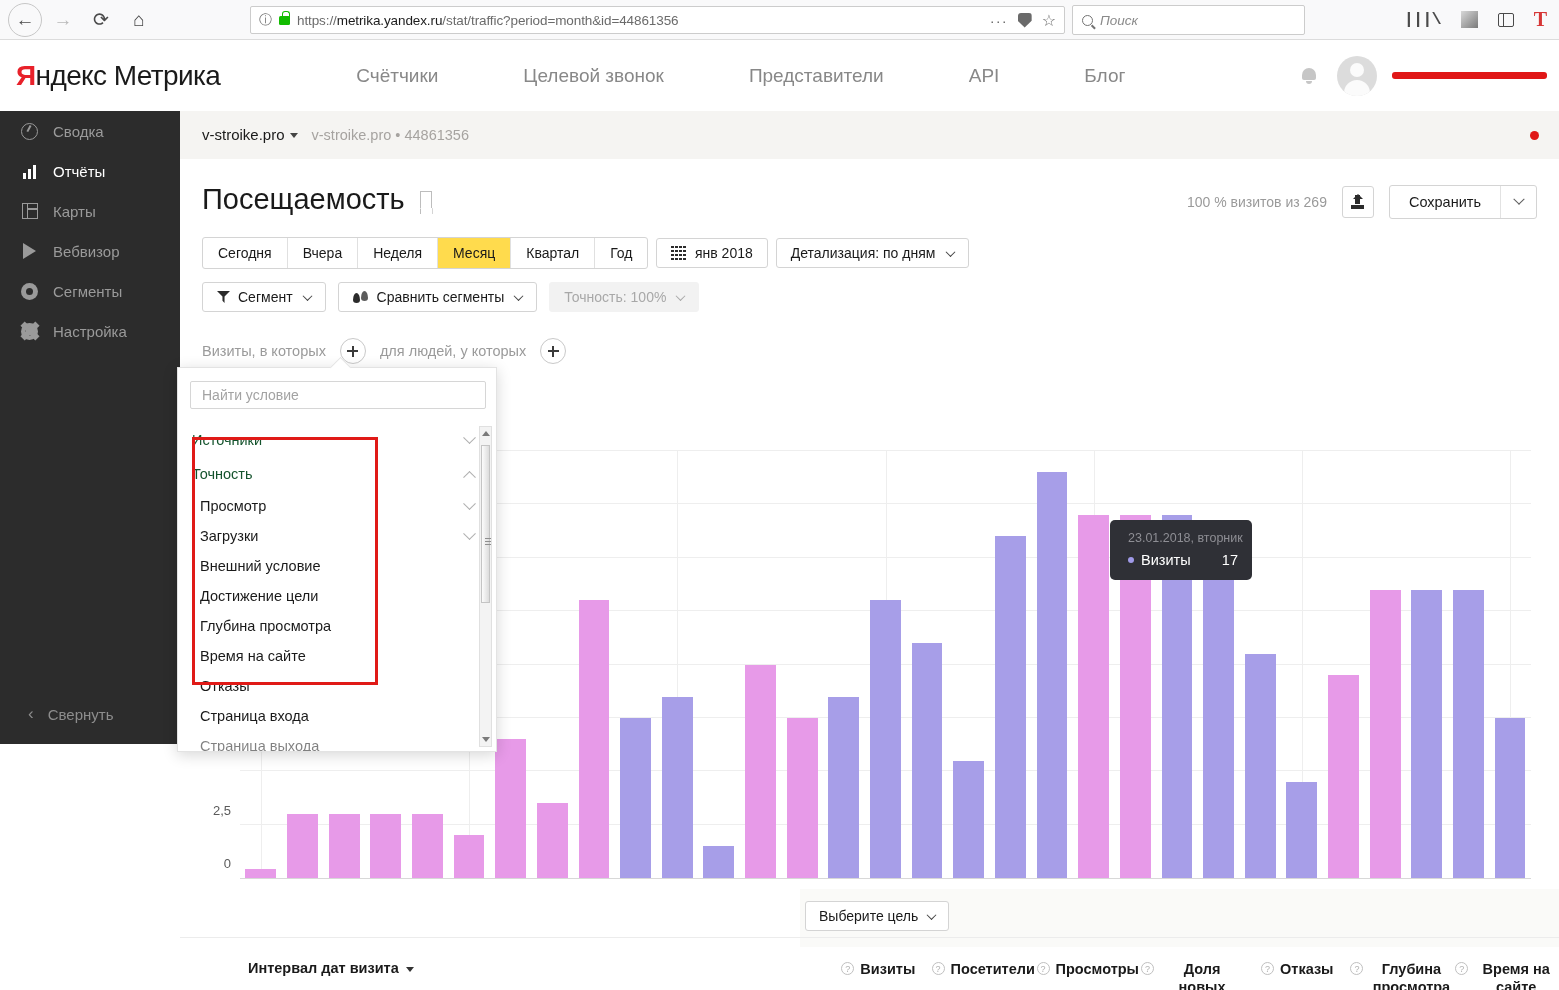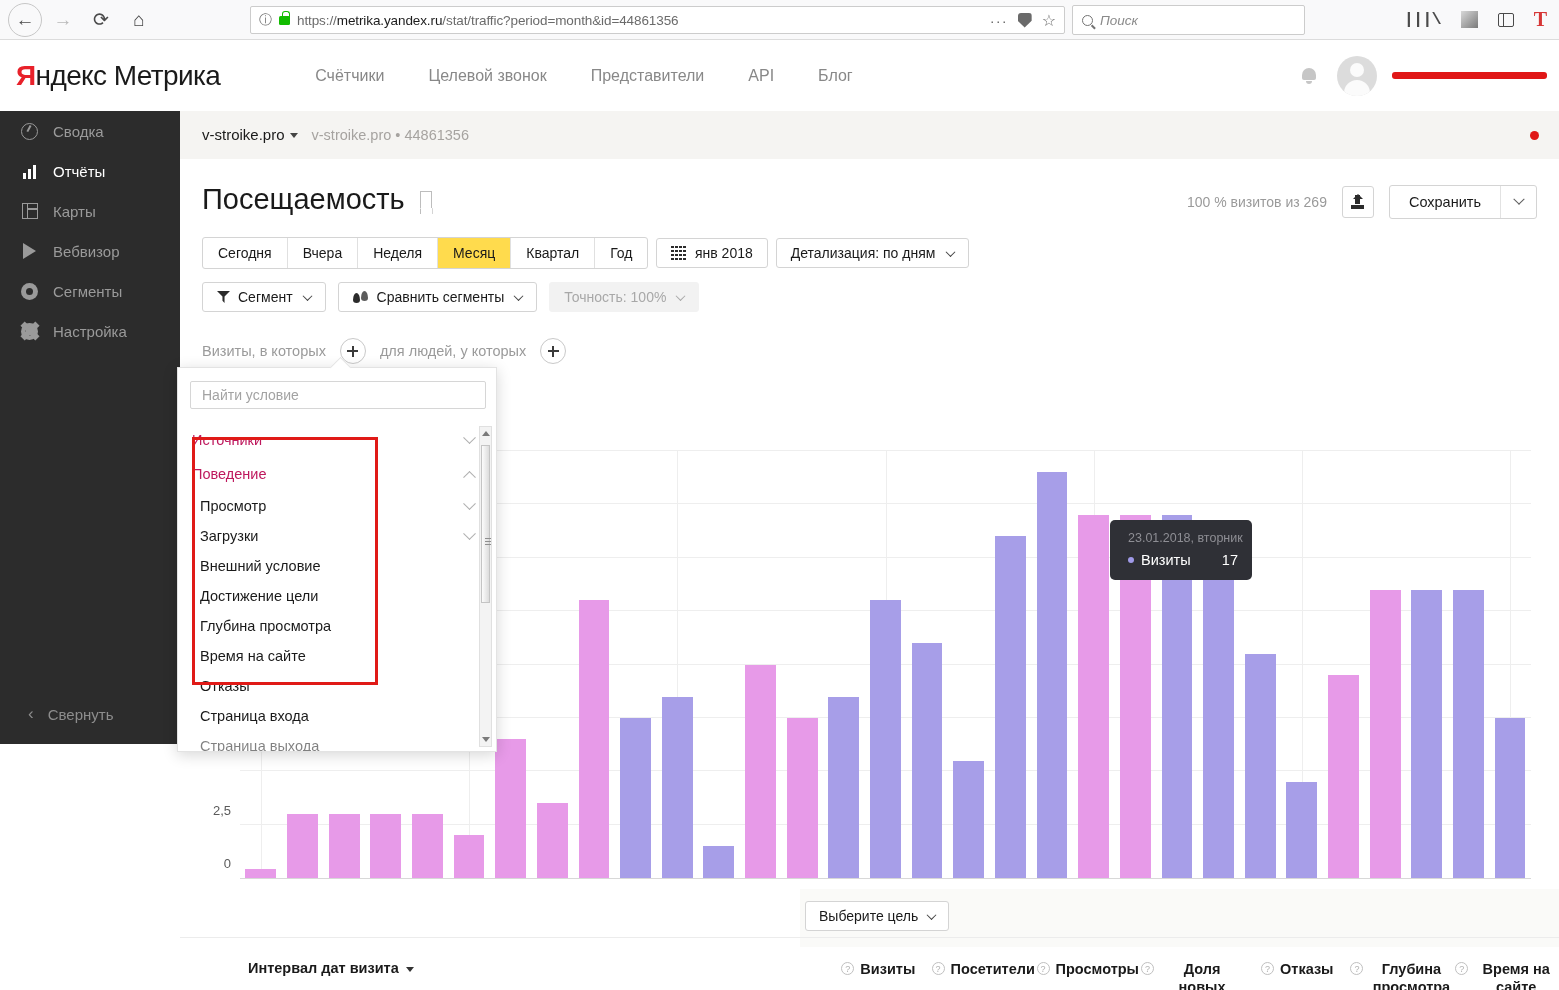--- a/index.html
+++ b/index.html
@@ -64,21 +64,21 @@
 
   
   #metrika-header {
     position: absolute; left: 0; top: 40px; width: 1559px; height: 71px;
     background: #fff; display: flex; align-items: center;
   }
   #logo { margin-left: 16px; font-size: 28px; letter-spacing: -0.6px; color: #1a1a1a; white-space: nowrap; }
   #logo .ya { color: #e8212a; font-weight: bold; }
   #logo .m { font-weight: normal; }
   #top-nav { display: flex; align-items: center; gap: 44px; margin-left: 95px; }
-  #top-nav a { font-size: 16px; color: #888; text-decoration: none; white-space: nowrap; }
+  #top-nav a { font-size: 19px; color: #888; text-decoration: none; white-space: nowrap; margin-left: 41px; }
   .hdr-right { position: absolute; right: 12px; top: 50%; transform: translateY(-50%); display: flex; align-items: center; gap: 20px; }
   .bell { width: 16px; height: 17px; position: relative; }
   .bell::before {
     content:""; position:absolute; left:1px; top:1px; width:14px; height:12px;
     background:#c6c6c6; border-radius: 7px 7px 2px 2px;
   }
   .bell::after { content:""; position:absolute; left:5px; bottom:0; width:6px; height:3px; background:#c6c6c6; border-radius:0 0 3px 3px; }
   .avatar { width: 40px; height: 40px; border-radius: 50%; background: #dcdcdc; position: relative; overflow: hidden; flex: none; }
   .avatar::before { content:""; position:absolute; left:13px; top:7px; width:14px; height:14px; border-radius:50%; background:#fbfbfb; }
   .avatar::after { content:""; position:absolute; left:7px; top:24px; width:26px; height:20px; border-radius:13px 13px 0 0; background:#fbfbfb; }
@@ -229,21 +229,21 @@
     border-left: 1px solid #e3e3e3; border-top: 1px solid #e3e3e3; transform: rotate(45deg);
   }
   #dd-search {
     position: absolute; left: 12px; top: 13px; width: 296px; height: 28px;
     border: 1px solid #d6d6d6; border-radius: 2px; display: flex; align-items: center; padding-left: 11px;
   }
   #dd-ph { font-size: 14px; color: #a3a3a3; }
   #dd-list { position: absolute; left: 0; top: 55px; right: 0; bottom: 0; overflow: hidden; }
   .dd-cat {
     height: 34px; display: flex; align-items: center; justify-content: space-between;
-    padding: 0 22px 0 14px; font-size: 14.5px; color: #be185d;
+    padding: 0 22px 0 14px; font-size: 14.5px; color: #14532d;
   }
   .chev-g { width: 9px; height: 9px; border-right: 1.4px solid #b0b0b0; border-bottom: 1.4px solid #b0b0b0; transform: rotate(45deg) translate(-2px,-2px); }
   .chev-g.up { transform: rotate(-135deg) translate(-2px,-2px); }
   #red-box {
     position: absolute; left: 14px; top: 69px; width: 186px; height: 248px;
     border: 3px solid #e01a17; z-index: 5; pointer-events: none;
   }
   .dd-item { height: 30px; display: flex; align-items: center; justify-content: space-between;
              padding: 0 22px 0 22px; font-size: 14.5px; color: #1a1a1a; }
   .dd-item.clipped { color: #1a1a1a; opacity: 0.55; }
@@ -683,21 +683,21 @@
   <div id="dd-search">
     <span id="dd-ph">Найти условие</span>
   </div>
 
   <div id="dd-list">
     <div class="dd-cat">
       <span>Источники</span>
       <span class="chev-g"></span>
     </div>
     <div class="dd-cat">
-      <span>Поведение</span>
+      <span>Точность</span>
       <span class="chev-g up"></span>
     </div>
 
     <div class="dd-item">
       <span>Просмотр</span>
       <span class="chev-g"></span>
     </div>
     <div class="dd-item">
       <span>Загрузки</span>
       <span class="chev-g"></span>

